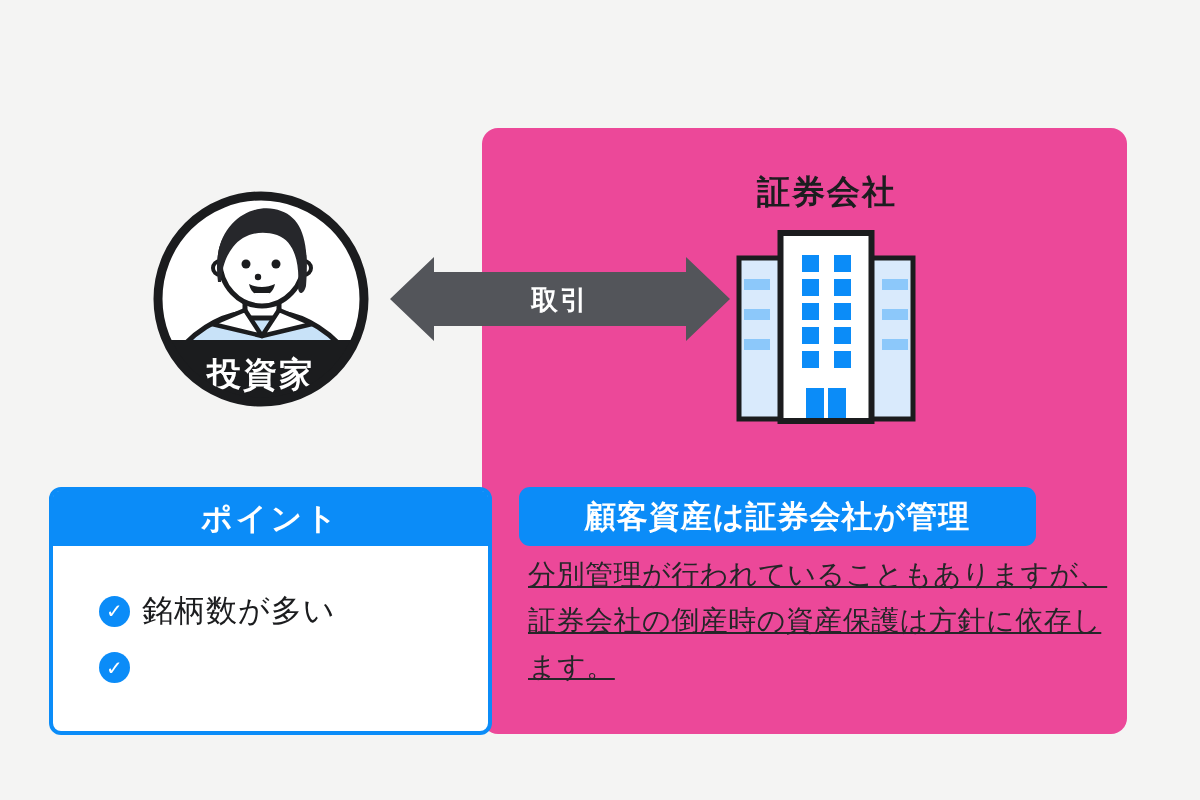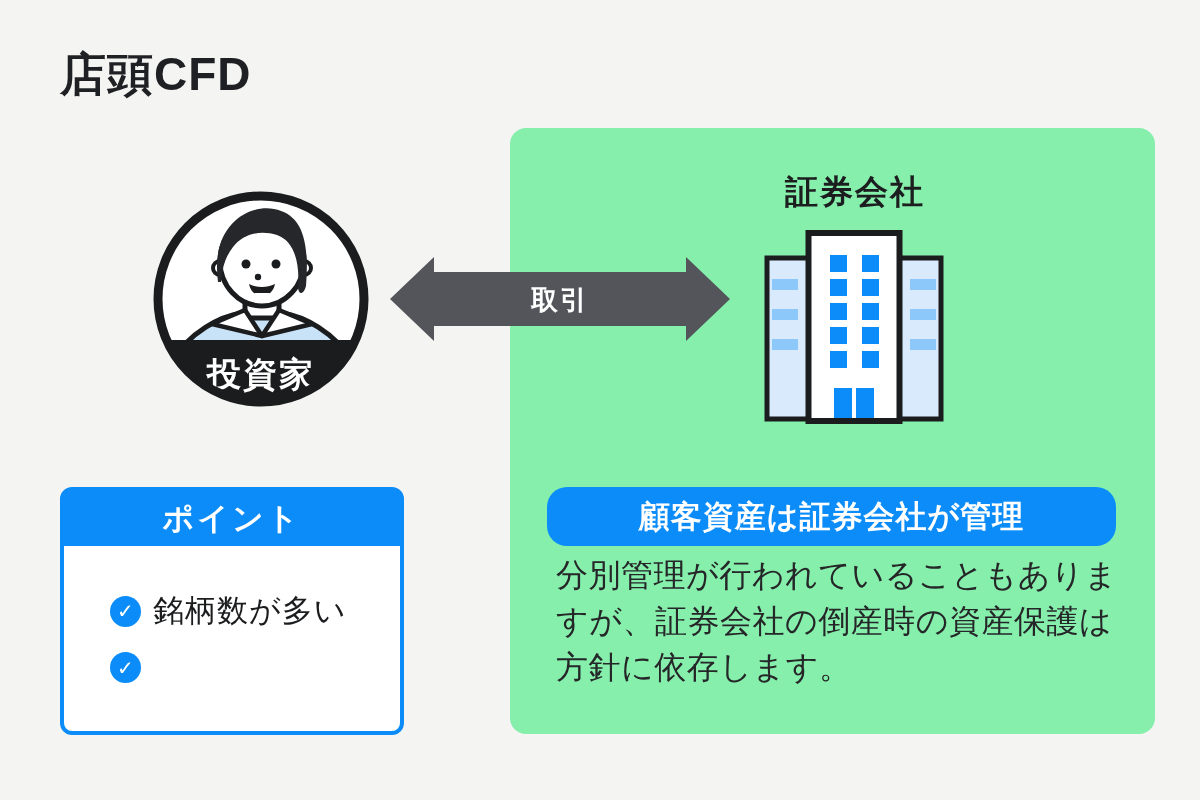--- a/index.html
+++ b/index.html
@@ -9,54 +9,54 @@
     background:#f4f4f3;
     font-family:"Liberation Sans","DejaVu Sans",sans-serif;
     color:#1c1d1f;
   }
   .page-title{
     position:absolute;left:60px;top:44px;
     font-size:46px;font-weight:800;letter-spacing:1px;color:#1f2023;
   }
   
   .panel{
-    position:absolute;left:510px;top:128px;width:645px;height:606px;
-    background:#86efac;border-radius:16px;
+    position:absolute;left:482px;top:128px;width:645px;height:606px;
+    background:#ec4899;border-radius:16px;
   }
   .company-label{
     position:absolute;left:345px;top:42px;transform:translateX(-50%);
     font-size:33px;font-weight:700;letter-spacing:2px;white-space:nowrap;color:#1c1d1f;
   }
   .building-svg{position:absolute;left:254px;top:102px;width:180px;height:194px;}
   .mgmt-banner{
-    position:absolute;left:37px;top:359px;width:569px;height:59px;
-    background:#0b8cf8;border-radius:20px;
+    position:absolute;left:37px;top:359px;width:517px;height:59px;
+    background:#0b8cf8;border-radius:11px;
     display:flex;align-items:center;justify-content:center;
     color:#ffffff;font-size:31px;font-weight:700;letter-spacing:1px;white-space:nowrap;
   }
   .mgmt-desc{
     position:absolute;left:46px;top:424px;width:582px;
-    font-size:32px;line-height:46px;color:#252628;letter-spacing:0.5px;
-    word-break:break-all;overflow-wrap:anywhere;line-break:anywhere;
+    font-size:28px;line-height:46px;color:#252628;letter-spacing:0.5px;
+    word-break:break-all;overflow-wrap:anywhere;line-break:anywhere;text-decoration:underline;
   }
   
   .avatar-svg{position:absolute;left:150px;top:188px;width:222px;height:222px;}
   .avatar-svg text{
     font-family:"Liberation Sans","DejaVu Sans",sans-serif;
     font-size:34px;font-weight:700;letter-spacing:2px;fill:#ffffff;
   }
   
   .arrow-svg{position:absolute;left:390px;top:257px;width:340px;height:84px;}
   .arrow-svg text{
     font-family:"Liberation Sans","DejaVu Sans",sans-serif;
     font-size:27px;font-weight:700;letter-spacing:2px;fill:#ffffff;
   }
   
   .points-card{
-    position:absolute;left:60px;top:487px;width:344px;height:248px;
+    position:absolute;left:49px;top:487px;width:443px;height:248px;
     background:#ffffff;border:4px solid #0b8cf8;border-radius:12px;
   }
   .points-header{
     height:55px;background:#0b8cf8;border-radius:6px 6px 0 0;
     display:flex;align-items:center;justify-content:center;
     color:#ffffff;font-size:31px;font-weight:700;letter-spacing:3px;
   }
   .points-body{padding:44px 0 0 46px;display:flex;flex-direction:column;gap:20px;}
   .point-item{display:flex;align-items:center;gap:12px;}
   .check{
@@ -64,21 +64,20 @@
     display:flex;align-items:center;justify-content:center;
     color:#ffffff;font-size:20px;font-weight:700;line-height:1;
   }
   .point-label{font-size:31px;font-weight:400;color:#1b1c1e;letter-spacing:1px;white-space:nowrap;}
 </style>
 </head>
 <body>
 
 <div class="canvas">
 
-  <div class="page-title">店頭CFD</div>
 
   <div class="panel">
 
     <div class="company-label">証券会社</div>
 
     <svg class="building-svg" viewBox="0 0 180 194">
 
       <rect x="3" y="28" width="43" height="161" fill="#d9eafc" stroke="#1b1c1e" stroke-width="5"></rect>
       <rect x="134" y="28" width="43" height="161" fill="#d9eafc" stroke="#1b1c1e" stroke-width="5"></rect>
 

